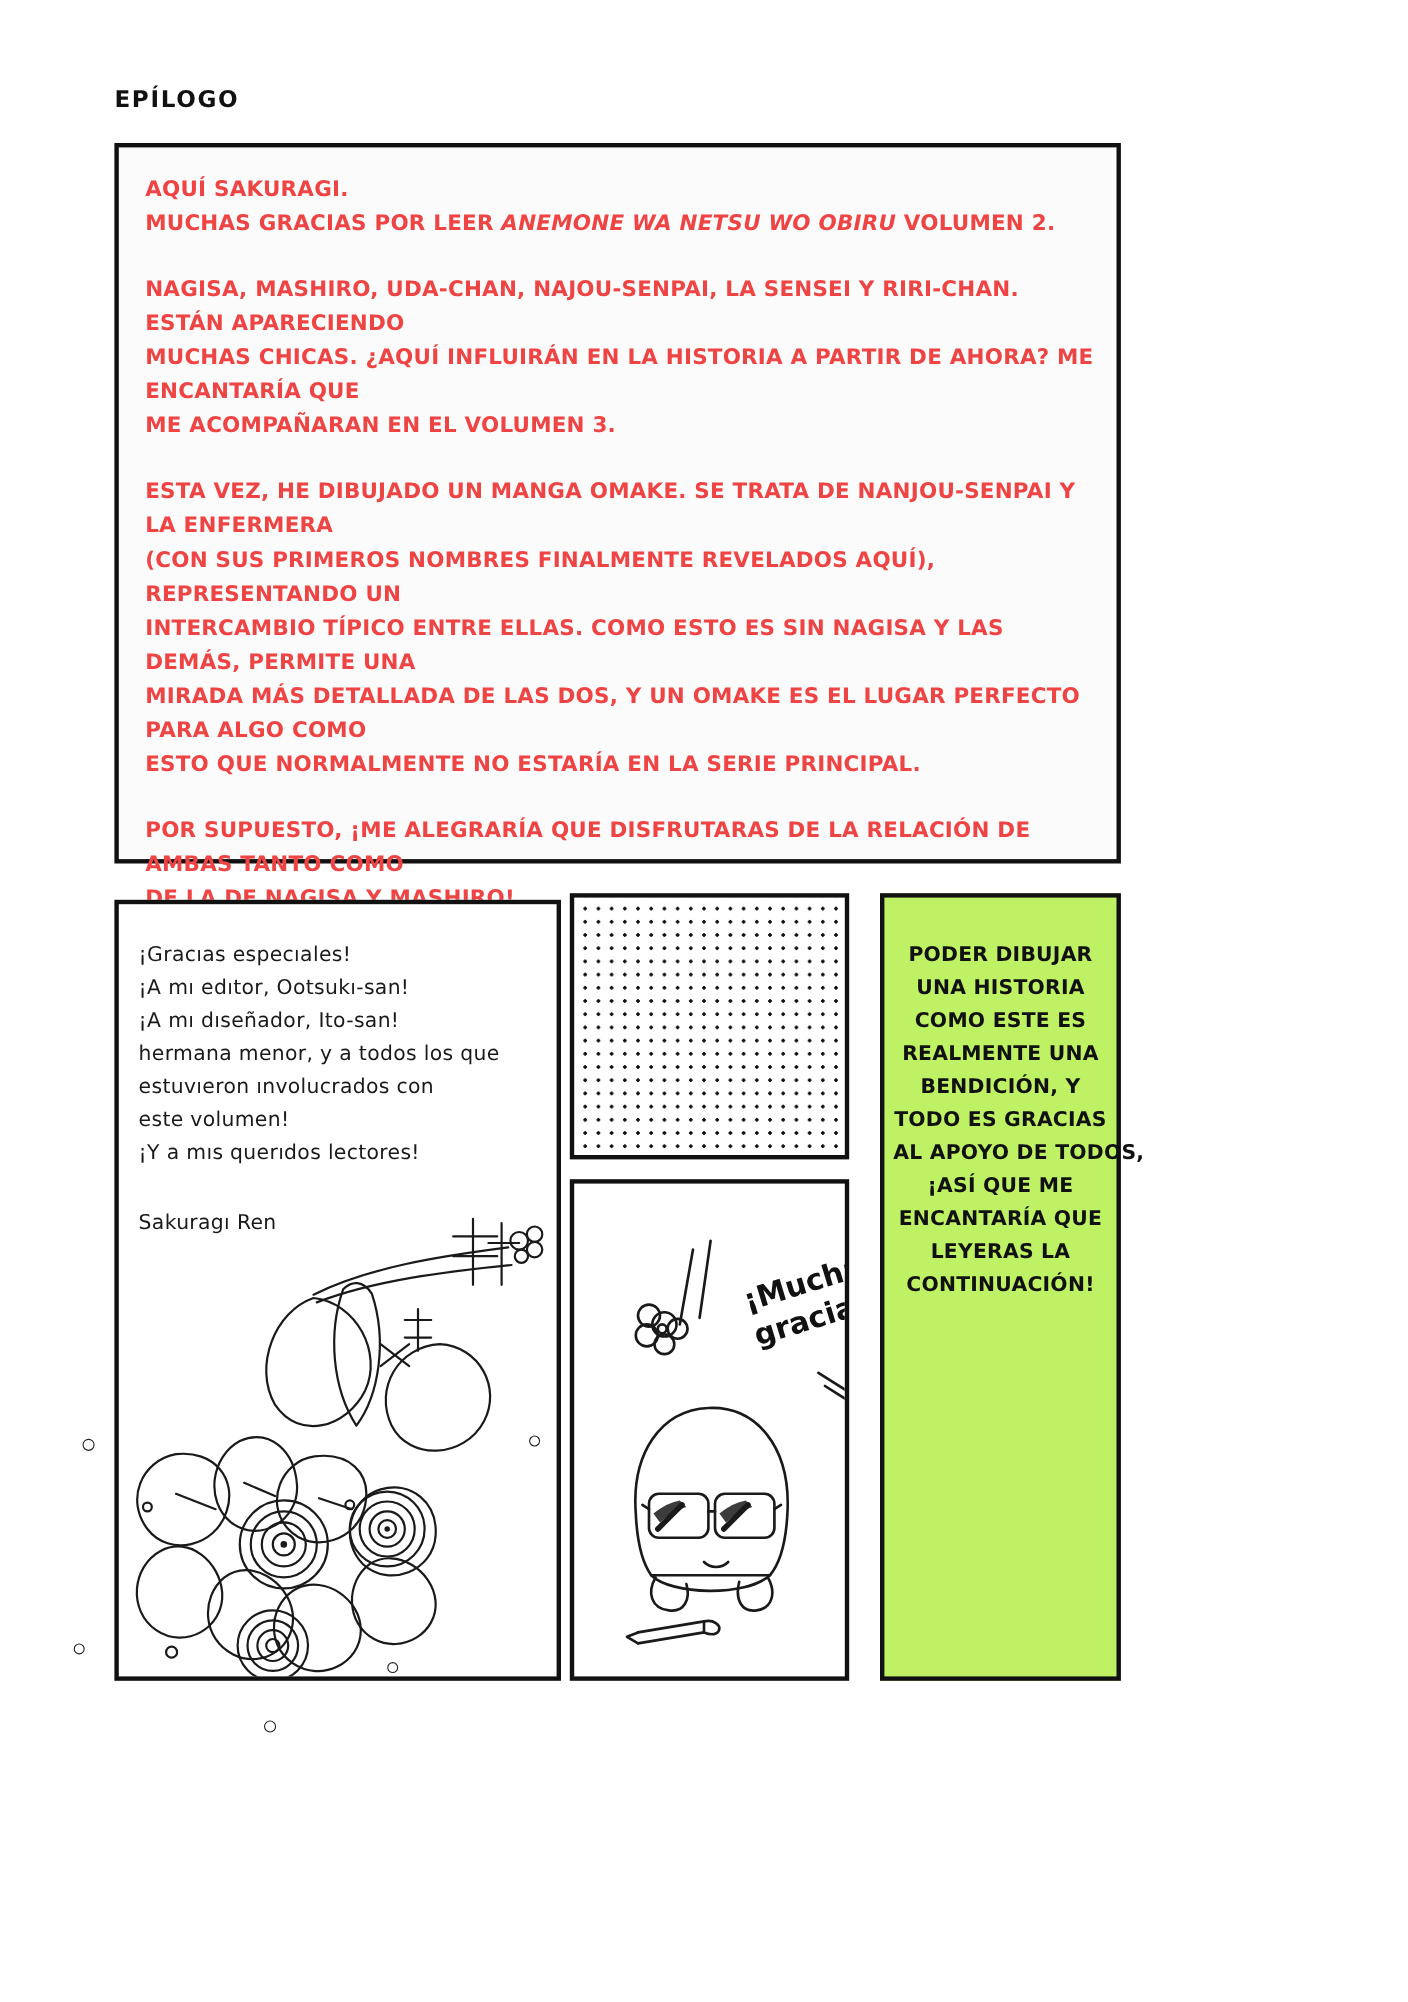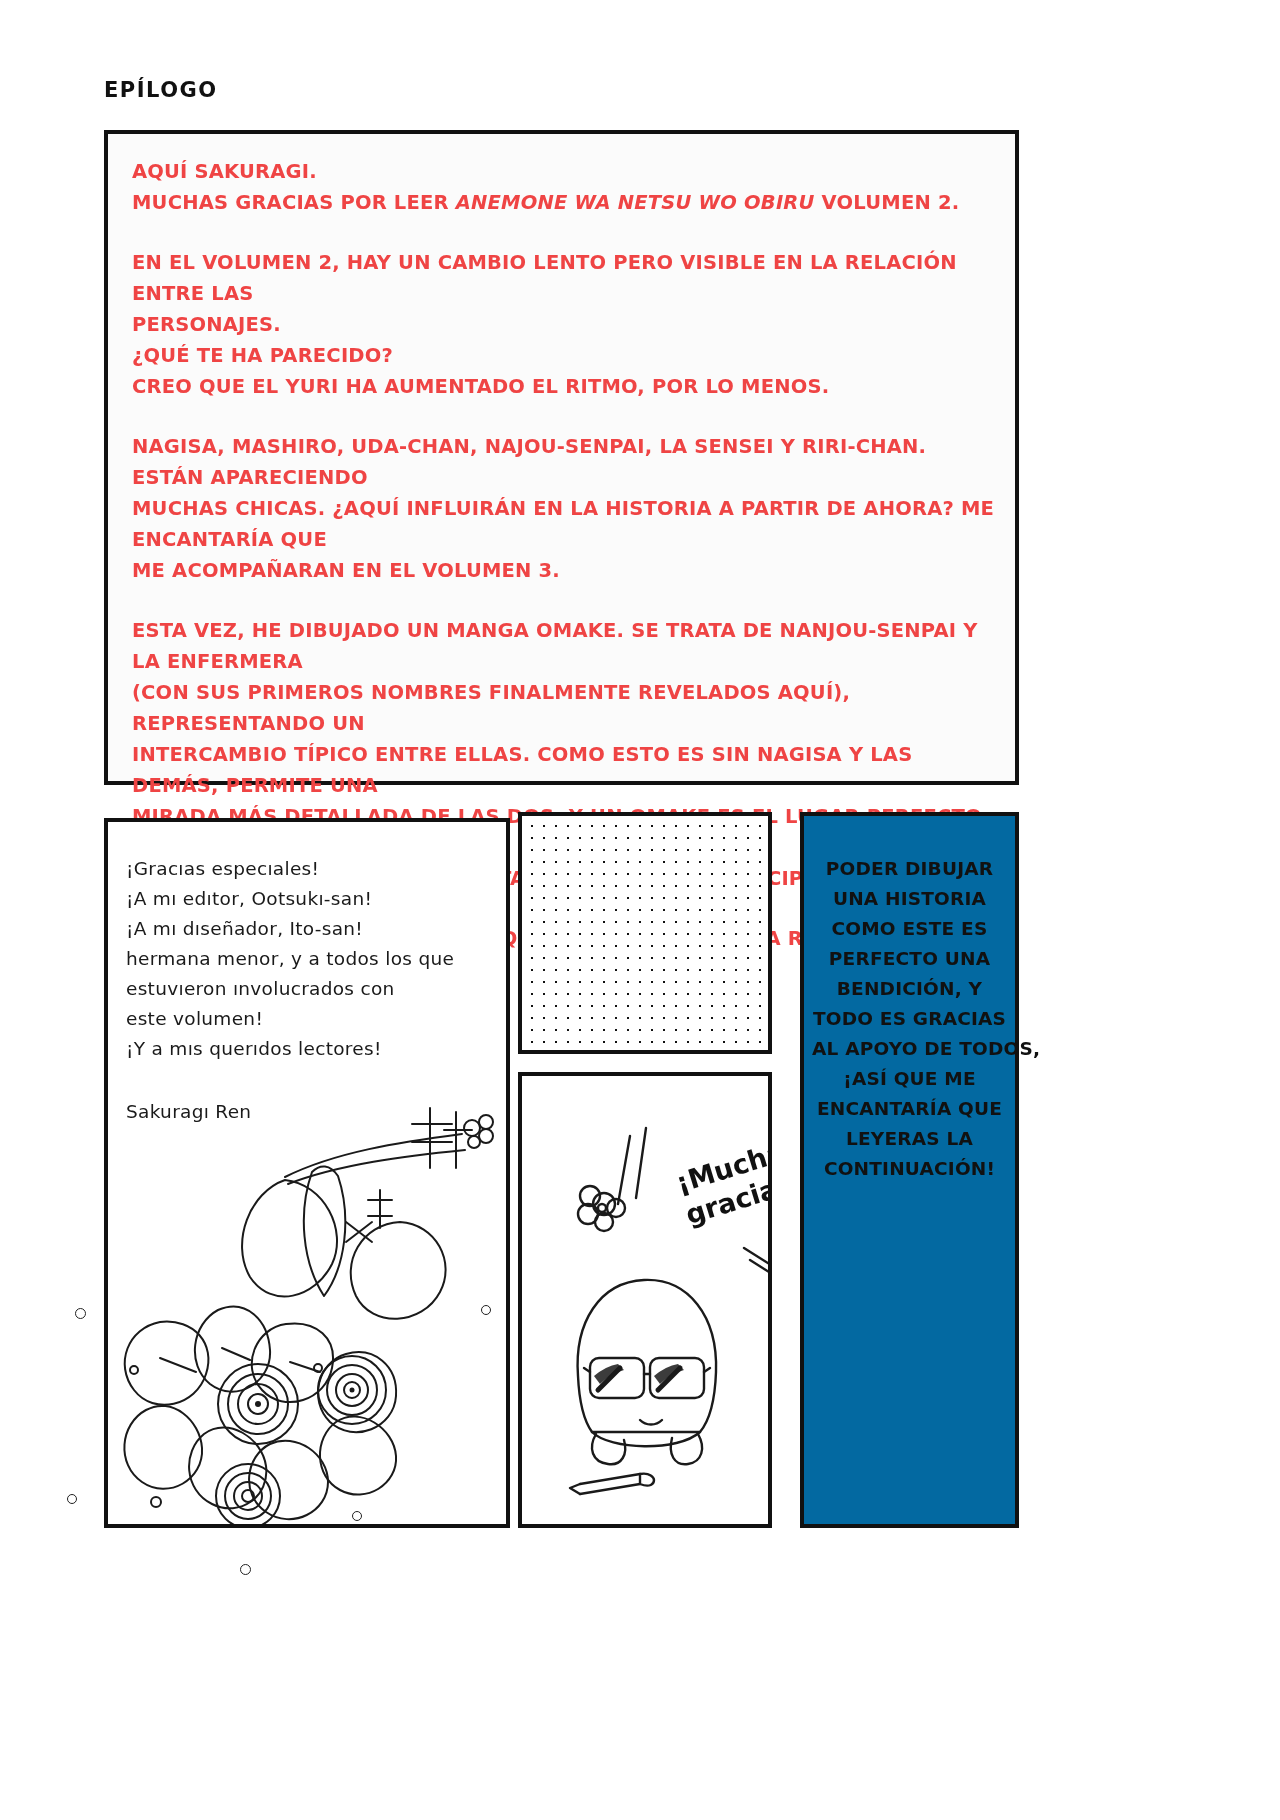--- a/index.html
+++ b/index.html
@@ -70,21 +70,21 @@
     position:absolute;left:150px;top:92px;width:150px;
     font-family:"DejaVu Sans", sans-serif;font-weight:700;
     font-size:27px;line-height:33px;color:#111;
     transform:rotate(-17deg);transform-origin:left top;
     white-space:pre;
   }
 
   
   #closing-panel{
     position:absolute;left:800px;top:800px;width:219px;height:716px;
-    border:4px solid #111;background:#0369a1;box-sizing:border-box;text-decoration:underline;
+    border:4px solid #111;background:#bef264;box-sizing:border-box;text-decoration:underline;
   }
   #closing-text{
     position:absolute;left:8px;right:8px;top:38px;
     font-family:"DejaVu Sans", sans-serif;font-weight:700;
     font-size:18.5px;line-height:30px;color:#111;text-align:center;
     letter-spacing:.2px;
   }
   #closing-text div{white-space:pre;}
 
   .stray{position:absolute;border:1.6px solid #222;border-radius:50%;}
@@ -97,26 +97,20 @@
   <div id="epilogue-title">EPÍLOGO</div>
 
   <div id="afterword-box">
     <div id="afterword-text">
 
       <p>
         <span>AQUÍ SAKURAGI.</span><br>
         <span>MUCHAS GRACIAS POR LEER </span><span class="ital">ANEMONE WA NETSU WO OBIRU</span><span> VOLUMEN 2.</span>
       </p>
 
-      <p>
-        <span>EN EL VOLUMEN 2, HAY UN CAMBIO LENTO PERO VISIBLE EN LA RELACIÓN ENTRE LAS</span><br>
-        <span>PERSONAJES.</span><br>
-        <span>¿QUÉ TE HA PARECIDO?</span><br>
-        <span>CREO QUE EL YURI HA AUMENTADO EL RITMO, POR LO MENOS.</span>
-      </p>
 
       <p>
         <span>NAGISA, MASHIRO, UDA-CHAN, NAJOU-SENPAI, LA SENSEI Y RIRI-CHAN. ESTÁN APARECIENDO</span><br>
         <span>MUCHAS CHICAS. ¿AQUÍ INFLUIRÁN EN LA HISTORIA A PARTIR DE AHORA? ME ENCANTARÍA QUE</span><br>
         <span>ME ACOMPAÑARAN EN EL VOLUMEN 3.</span>
       </p>
 
       <p>
         <span>ESTA VEZ, HE DIBUJADO UN MANGA OMAKE. SE TRATA DE NANJOU-SENPAI Y LA ENFERMERA</span><br>
         <span>(CON SUS PRIMEROS NOMBRES FINALMENTE REVELADOS AQUÍ), REPRESENTANDO UN</span><br>
@@ -257,21 +251,21 @@
       </g>
     </svg>
     <div id="muchas-gracias"><span>¡Muchas</span><br><span>gracias!</span></div>
   </div>
 
   <div id="closing-panel">
     <div id="closing-text">
         <div>PODER DIBUJAR</div>
         <div>UNA HISTORIA</div>
         <div>COMO ESTE ES</div>
-        <div>PERFECTO UNA</div>
+        <div>REALMENTE UNA</div>
         <div>BENDICIÓN, Y</div>
         <div>TODO ES GRACIAS</div>
         <div>AL APOYO DE TODOS,</div>
         <div>¡ASÍ QUE ME</div>
         <div>ENCANTARÍA QUE</div>
         <div>LEYERAS LA</div>
         <div>CONTINUACIÓN!</div>
       </div>
   </div>
 

